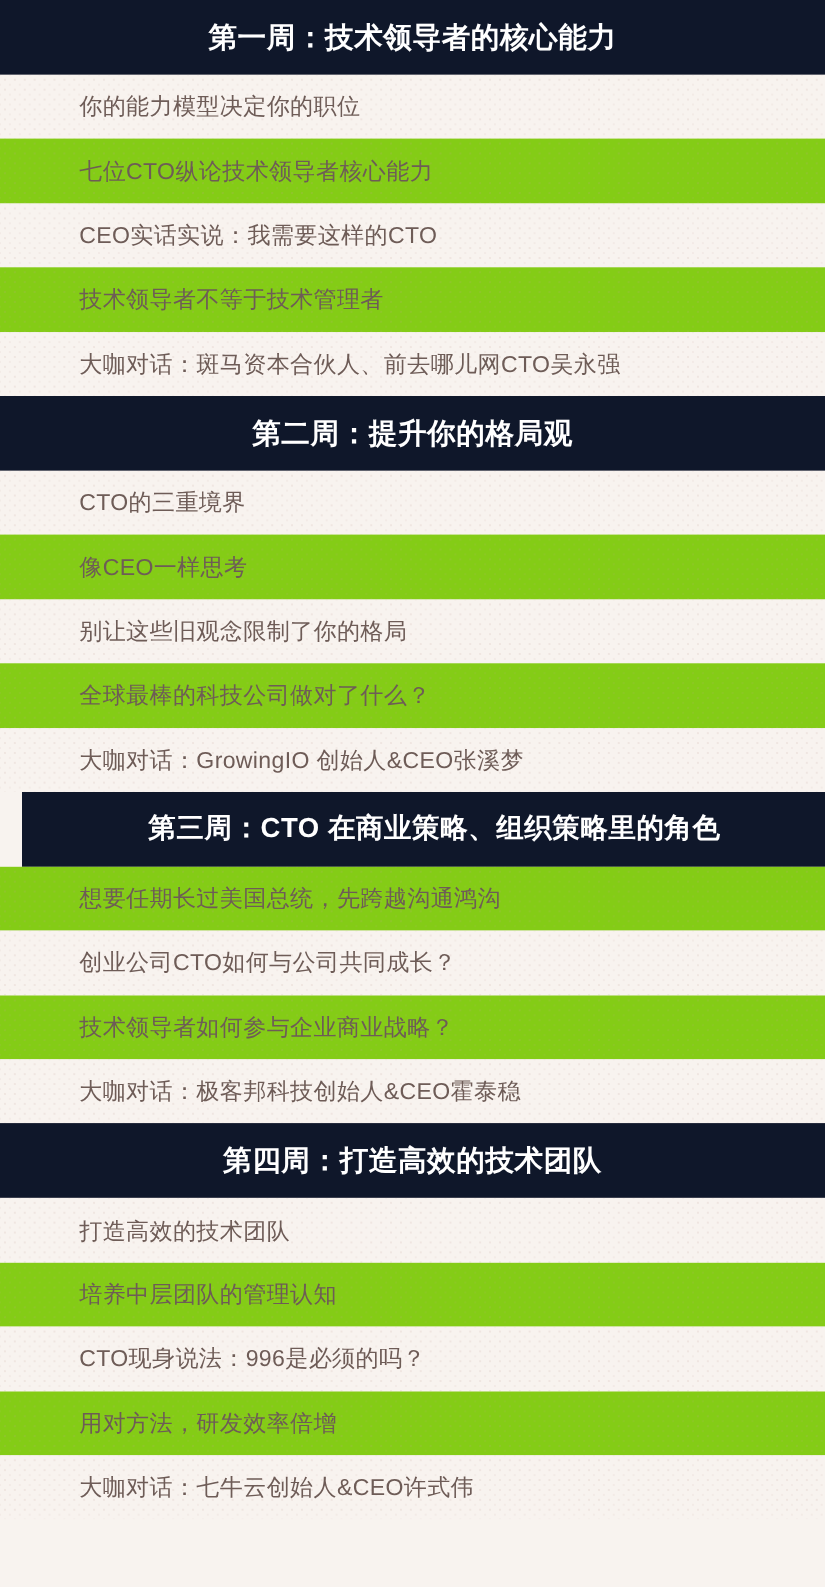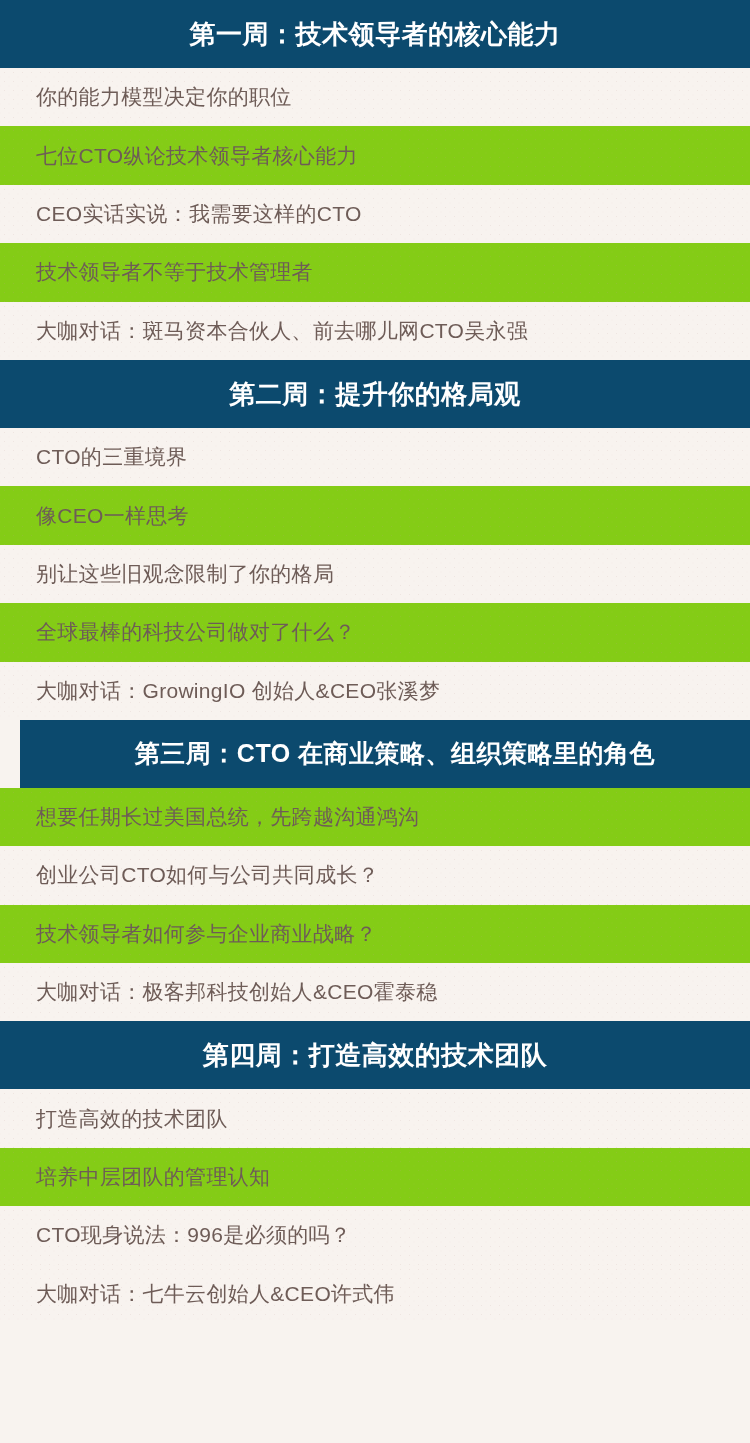--- a/index.html
+++ b/index.html
@@ -19,21 +19,21 @@
   #syllabus {
     width: 750px;
     position: relative;
   }
 
   
   .week-header {
     width: 750px;
     height: 68px;
     box-sizing: border-box;
-    background: #0c4a6e;
+    background: #0f172a;
     color: #FFFFFF;
     display: flex;
     align-items: center;
     justify-content: center;
     font-size: 26px;
     font-weight: bold;
     letter-spacing: 0.5px;
     line-height: 1;
     text-align: center;
   }
@@ -42,21 +42,21 @@
   
   .lesson-list {
     width: 750px;
   }
   .lesson-row {
     width: 750px;
     height: 58.4px;
     box-sizing: border-box;
     display: flex;
     align-items: center;
-    padding-left: 36px;
+    padding-left: 72px;
     font-size: 21px;
     color: #6E5C57;
     letter-spacing: 0.3px;
     position: relative;
   }
   .lesson-row.odd  { background-color: #F8F3EF; }
   .lesson-row.even { background-color: #84cc16; }
 
   
   .lesson-row::before {
@@ -155,18 +155,21 @@
   <div class="lesson-list">
     <div class="lesson-row odd">
       <span class="lesson-title">打造高效的技术团队</span>
     </div>
     <div class="lesson-row even">
       <span class="lesson-title">培养中层团队的管理认知</span>
     </div>
     <div class="lesson-row odd">
       <span class="lesson-title">CTO现身说法：996是必须的吗？</span>
     </div>
+    <div class="lesson-row even">
+      <span class="lesson-title">用对方法，研发效率倍增</span>
+    </div>
     <div class="lesson-row odd">
       <span class="lesson-title">大咖对话：七牛云创始人&amp;CEO许式伟</span>
     </div>
   </div>
 
 </div>
 
 </body></html>

